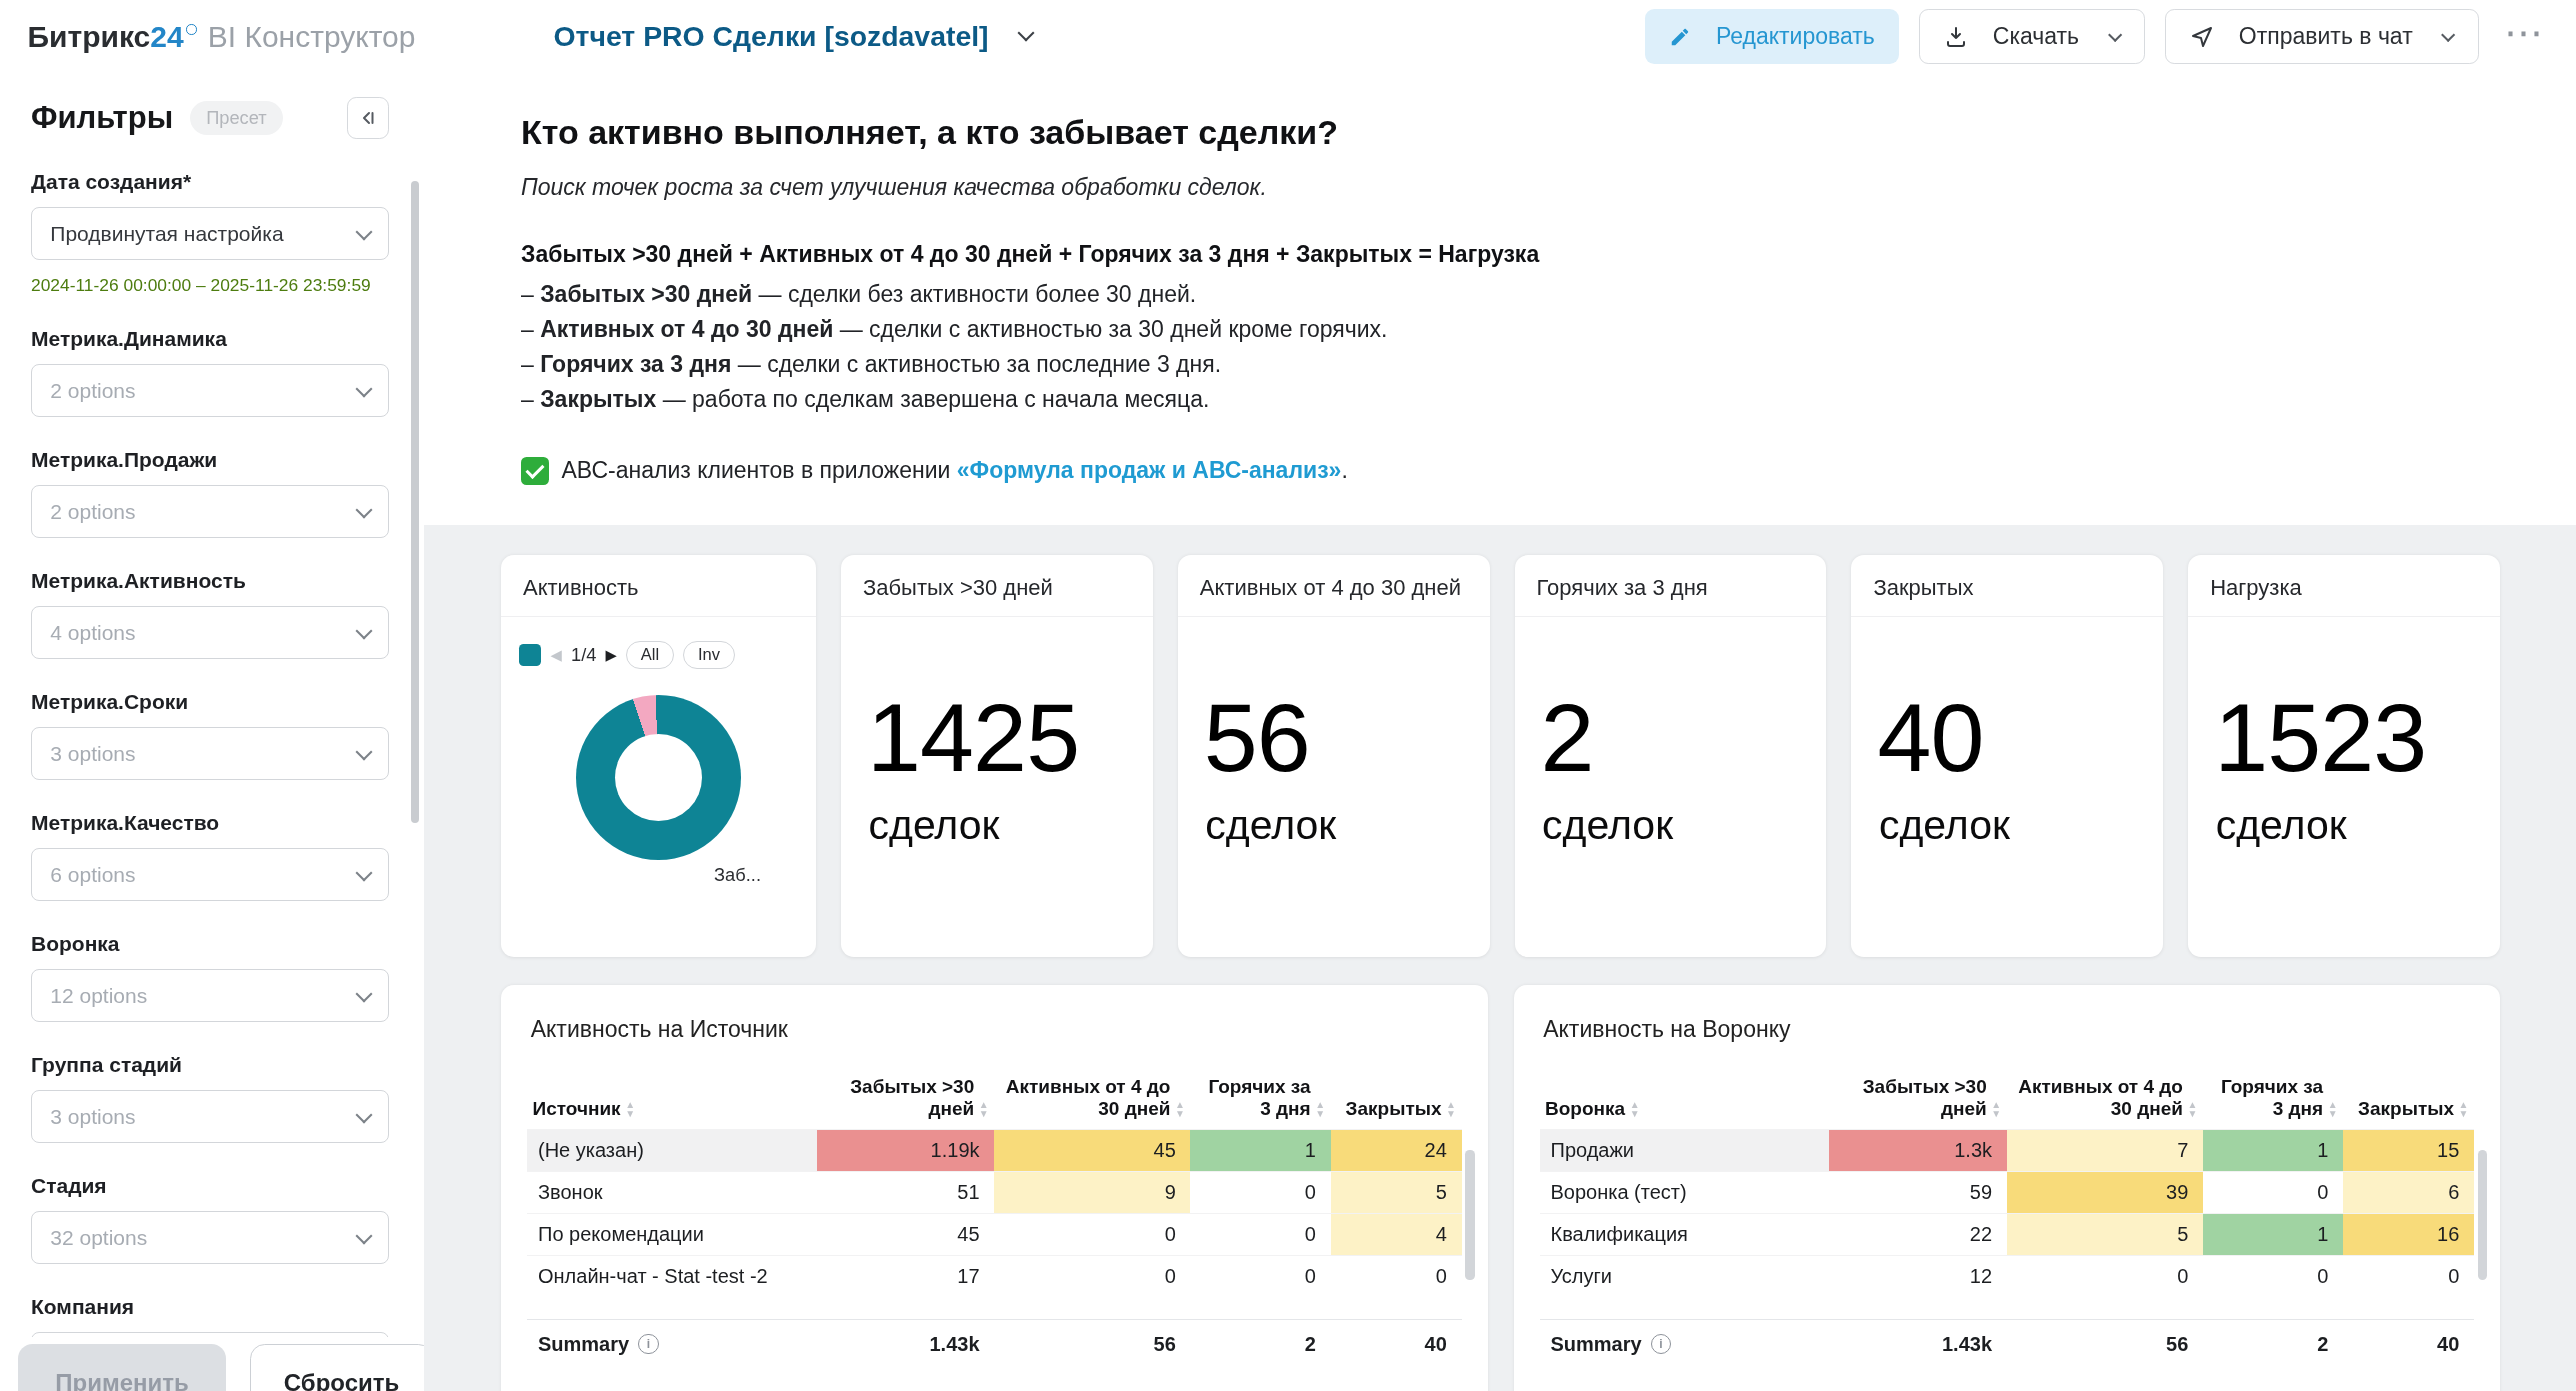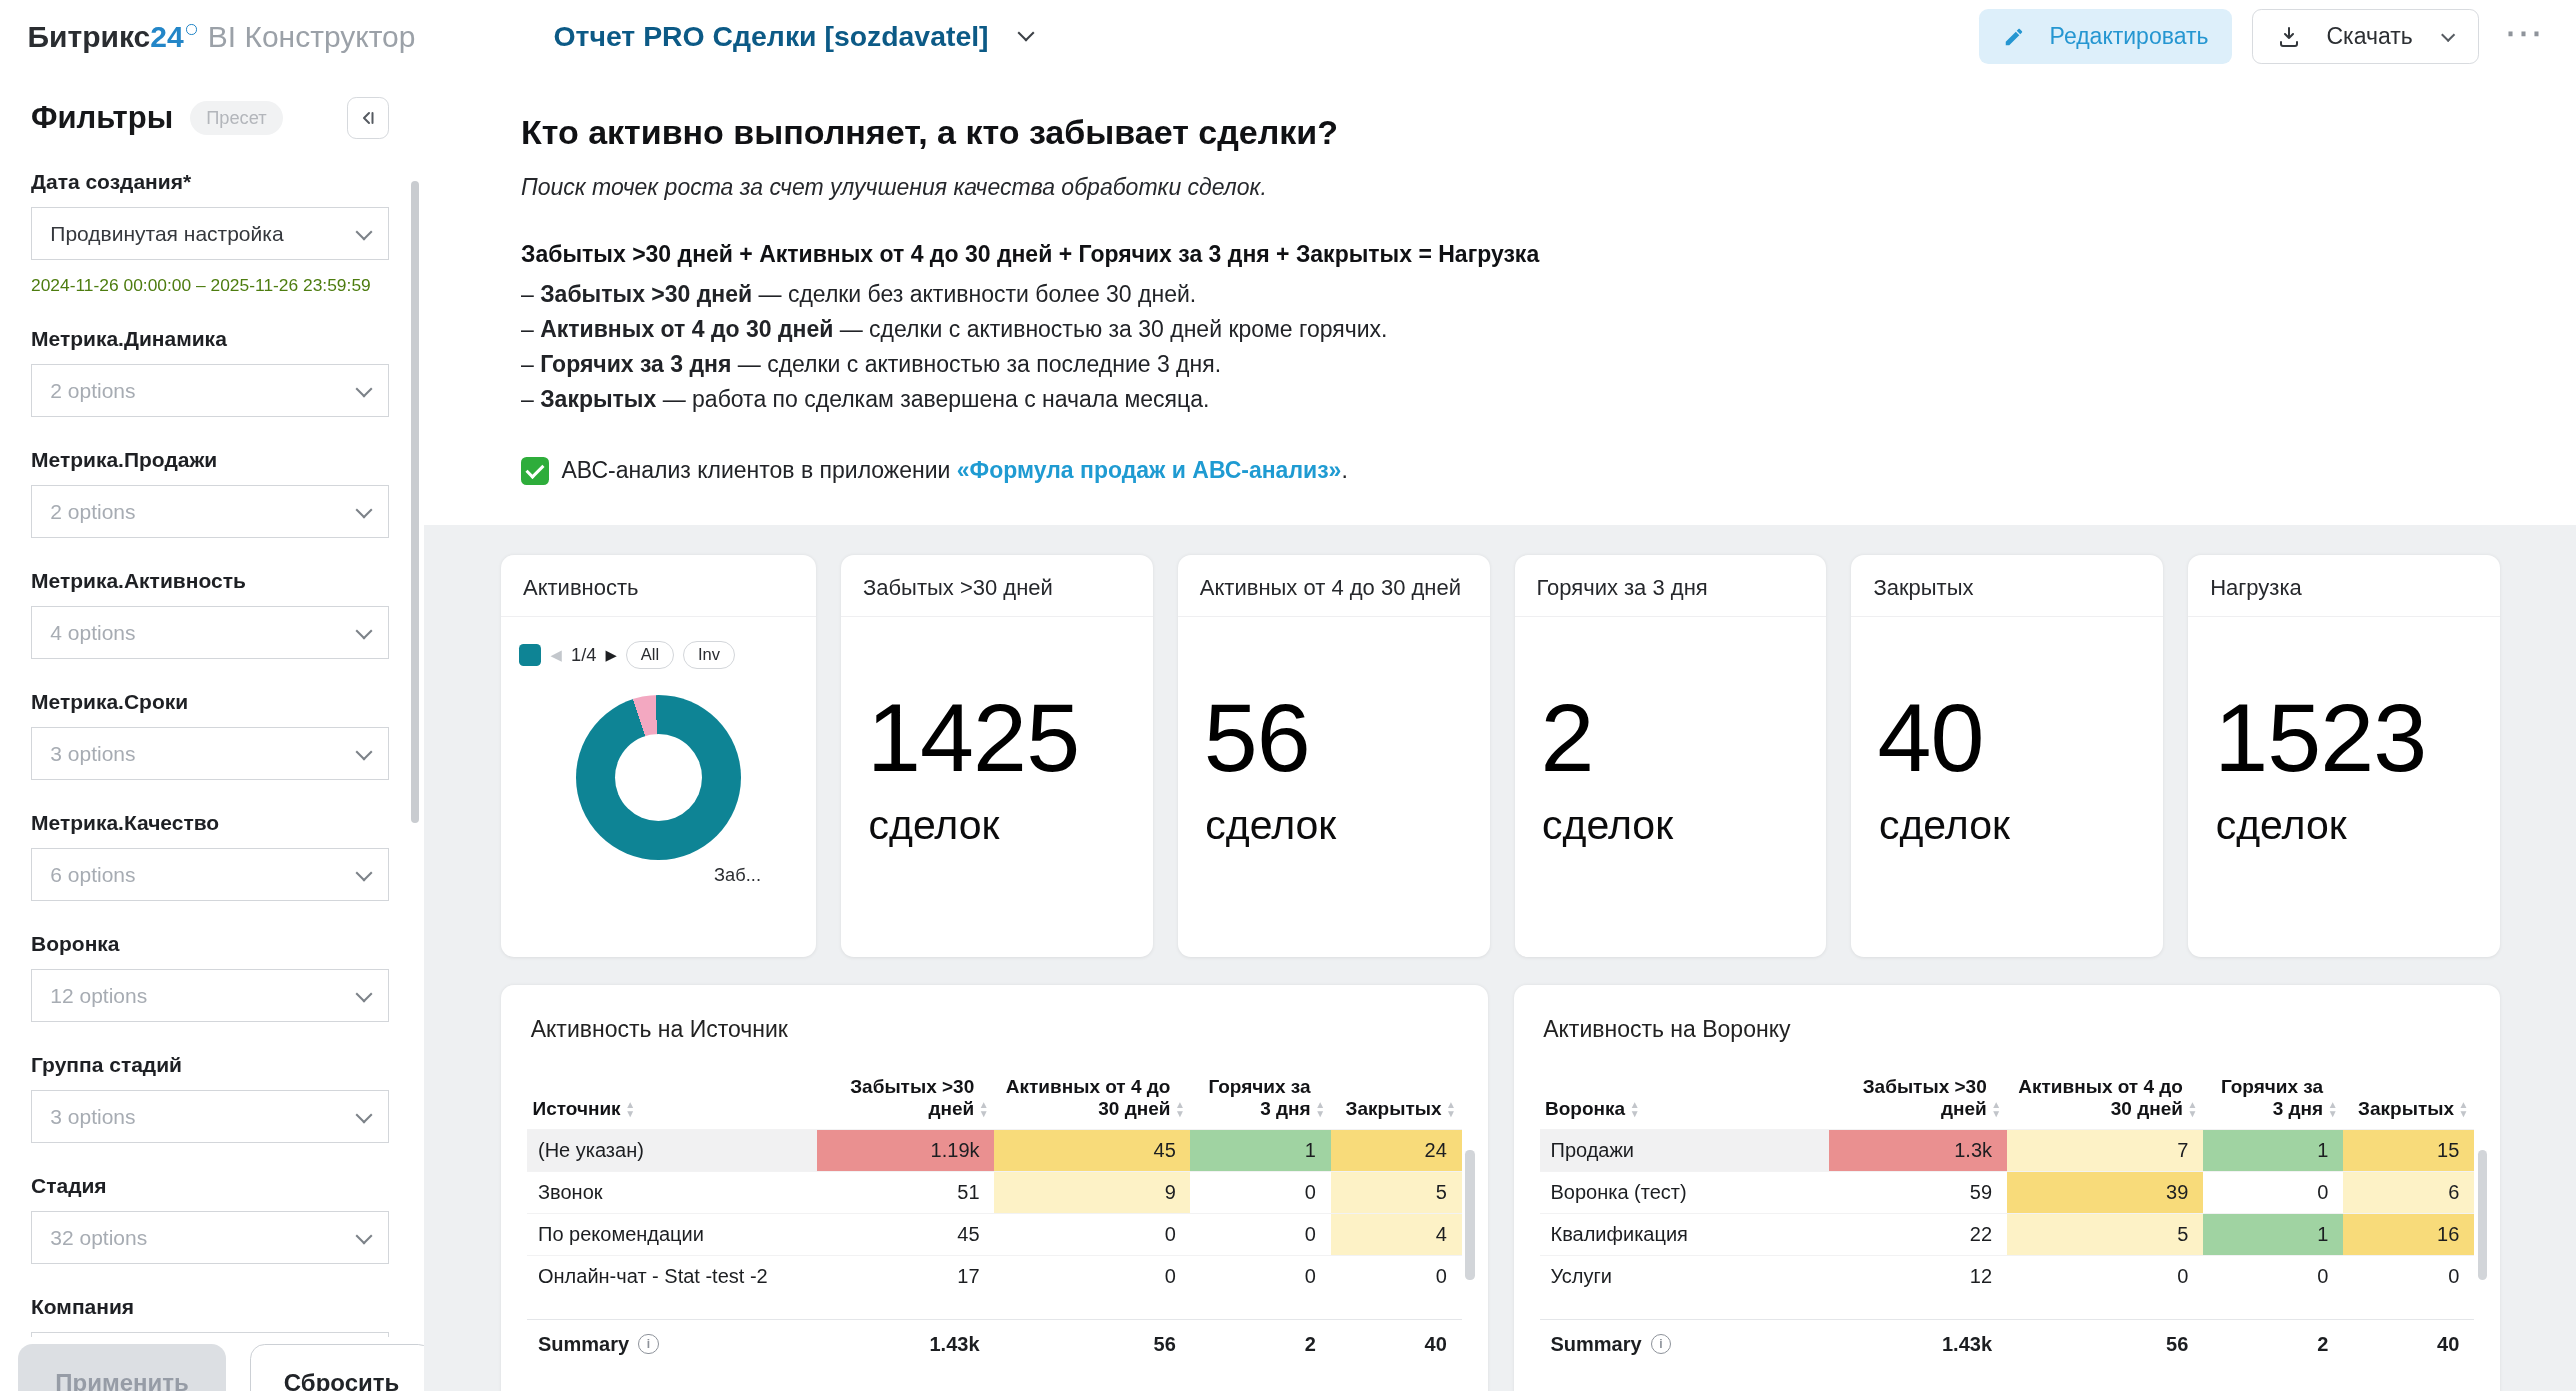--- a/index.html
+++ b/index.html
@@ -31,21 +31,21 @@
 
   
   .sidebar{position:absolute;top:73px;left:0;width:424px;bottom:0;background:#fff;
            box-sizing:border-box;padding:24px 35px 0 31px;overflow:hidden;z-index:5}
   .sb-head{display:flex;align-items:center;margin-bottom:5.5px}
   .sb-title{font-size:31px;font-weight:700;color:#17181a}
   .sb-badge{margin-left:16.5px;background:#f1f2f3;color:#b3b6bb;font-size:18.3px;padding:6.4px 16.5px;border-radius:916px}
   .sb-collapse{margin-left:auto;width:42px;height:42px;border:1.8px solid #d6d9dd;border-radius:9.2px;
                display:flex;align-items:center;justify-content:center;cursor:pointer;background:#fff;box-sizing:border-box}
   .f-label{margin-top:31px;font-size:21px;font-weight:700;color:#1e2024}
-  .f-select{margin-top:13px;height:53px;border:1.8px solid #d3d6da;border-radius:0;display:flex;
+  .f-select{margin-top:13px;height:53px;border:1.8px solid #d3d6da;border-radius:8px;display:flex;
             align-items:center;padding:0 44px 0 18.3px;position:relative;font-size:21px;color:#35383d;
             cursor:pointer;background:#fff;box-sizing:border-box}
   .f-select.ph{color:#a7acb3}
   .f-select::after{content:"";position:absolute;right:18.3px;top:18.3px;width:10px;height:10px;
                    border-right:2.3px solid #7c8288;border-bottom:2.3px solid #7c8288;transform:rotate(45deg)}
   .f-hint{margin-top:15px;font-size:17.4px;color:#4d7c0f}
   .sb-actions{position:absolute;left:0;right:13px;top:1264px;bottom:-55px;background:#fff;
               padding:7.3px 0 0 18.3px;display:flex;gap:24px;align-items:flex-start}
   .btn-apply{height:77px;padding:0 37px;border-radius:14.7px;background:#dcdfe3;color:#969ca6;
              font-size:24px;font-weight:700;border:none;font-family:inherit}
@@ -139,20 +139,27 @@
         </svg>
       <span>Редактировать</span>
     </button>
     <button class="btn btn-plain">
       <svg width="24" height="24" viewBox="0 0 24 24">
           <path d="M12 3v10m0 0l-4-4m4 4l4-4M4 17v2a2 2 0 0 0 2 2h12a2 2 0 0 0 2-2v-2" stroke="#33373c" stroke-width="2" fill="none" stroke-linecap="round" stroke-linejoin="round"></path>
         </svg>
       <span>Скачать</span>
       <span class="chev-sm"></span>
     </button>
+    <button class="btn btn-plain">
+      <svg width="24" height="24" viewBox="0 0 24 24">
+          <path d="M3 11l18-8-8 18-2-8-8-2z" stroke="#33373c" stroke-width="2" fill="none" stroke-linejoin="round"></path>
+        </svg>
+      <span>Отправить в чат</span>
+      <span class="chev-sm"></span>
+    </button>
     <div class="more">
         <span class="dots"></span>
       </div>
   </div>
 </div>
 
 <div class="sidebar">
   <div class="sb-head">
     <span class="sb-title">Фильтры</span>
     <span class="sb-badge">Пресет</span>

